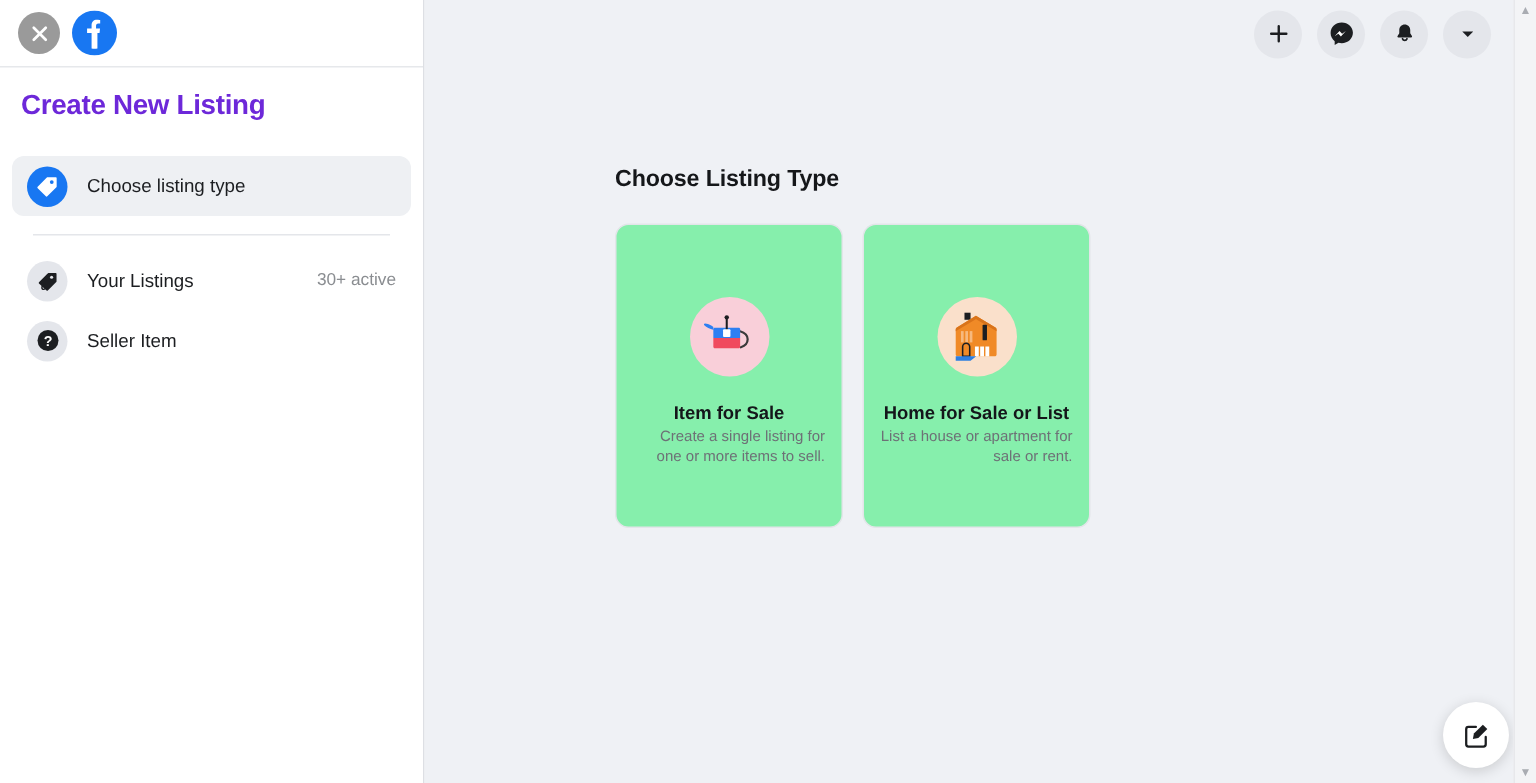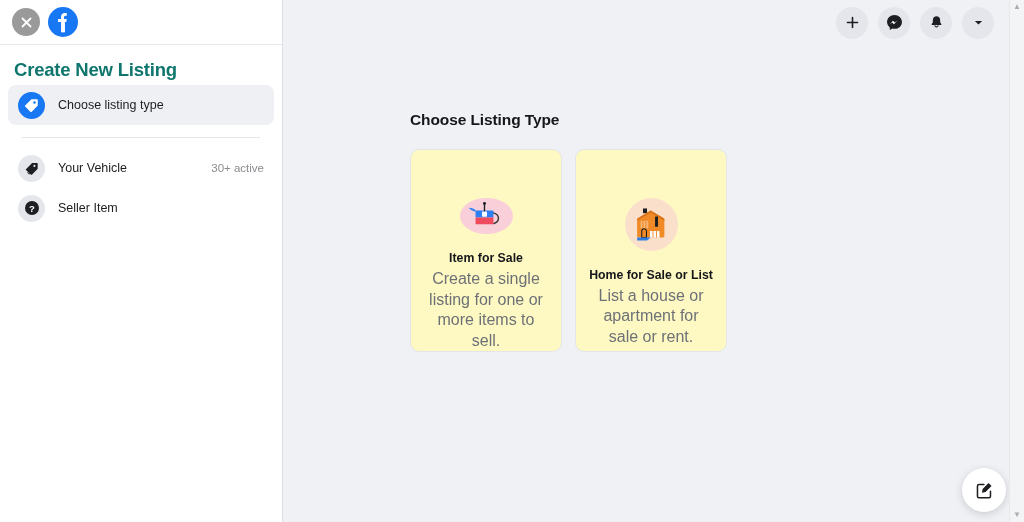--- a/index.html
+++ b/index.html
@@ -22,22 +22,22 @@
     padding:0 12px; border-bottom:1px solid #e6e8eb;
   }
   .close-btn {
     width:28px; height:28px; border-radius:50%; background:#9a9a9a;
     display:flex; align-items:center; justify-content:center; cursor:pointer; flex:0 0 28px;
   }
   .close-btn svg { display:block; }
   .fb-logo { width:30px; height:30px; flex:0 0 30px; }
 
   .sb-title {
-    font-size:18.5px; font-weight:bold; color:#0f766e;
-    padding:14px 14px 4px 14px; letter-spacing:-0.2px;
+    font-size:18.5px; font-weight:bold; color:#6d28d9;
+    padding:14px 14px 23px 14px; letter-spacing:-0.2px;
   }
 
   .sb-items { padding:0 8px; }
   .sb-item {
     display:flex; align-items:center; gap:13px;
     height:40px; padding:0 10px; border-radius:8px; cursor:pointer;
     position:relative;
   }
   .sb-item.active { background:#eef0f3; }
   .sb-ico { width:27px; height:27px; flex:0 0 27px; border-radius:50%;
@@ -62,29 +62,29 @@
   }
 
   .content { padding:66px 0 0 127px; }
   .content-title {
     font-size:15.5px; font-weight:bold; color:#15171a; margin-bottom:20px;
     letter-spacing:-0.1px;
   }
 
   .cards { display:flex; gap:13px; }
   .card {
-    width:152px; height:203px; background:#fef9c3; border:1px solid #e3e5e9;
+    width:152px; height:203px; background:#86efac; border:1px solid #e3e5e9;
     border-radius:9px; cursor:pointer;
     display:flex; flex-direction:column; align-items:center;
     padding-top:48px;
   }
   .card-ico { width:53px; height:53px; border-radius:50%;
               display:flex; align-items:center; justify-content:center; margin-bottom:17px; }
   .card-title { font-size:12.3px; font-weight:bold; color:#14161a; margin-bottom:4px; }
-  .card-desc { font-size:16px; color:#6d7176; line-height:1.28; text-align:center;
+  .card-desc { font-size:10px; color:#6d7176; line-height:1.28; text-align:right;
                padding:0 11px; }
 
   
   .fab {
     position:absolute; right:18px; bottom:10px;
     width:44px; height:44px; border-radius:50%; background:#ffffff;
     box-shadow:0 2px 9px rgba(0,0,0,0.16);
     display:flex; align-items:center; justify-content:center; cursor:pointer;
   }
 
@@ -133,21 +133,21 @@
       <div class="sb-divider"></div>
 
       <div class="sb-item">
         <span class="sb-ico grey">
           <svg width="15" height="15" viewBox="0 0 16 16">
             <path d="M8.6 2.1H14c.35 0 .6.25.6.6v5.4c0 .18-.07.35-.2.47l-6 6c-.25.25-.65.25-.9 0L2.1 9.6c-.25-.25-.25-.65 0-.9l6-6c.12-.13.3-.2.5-.2z" fill="#1c1e21"></path>
             <circle cx="11.1" cy="5.2" r="1.1" fill="#e4e6eb"></circle>
             <path d="M6.3 10.1c-1.4.5-2.1 1.3-2.1 2.3 0 .8.6 1.4 1.3 1.4.6 0 1.1-.45 1.1-1 0-.5-.4-.9-.85-.9" stroke="#1c1e21" stroke-width="1" fill="none" stroke-linecap="round"></path>
           </svg>
         </span>
-        <span class="sb-label">Your Vehicle</span>
+        <span class="sb-label">Your Listings</span>
         <span class="sb-badge">30+ active</span>
       </div>
 
       <div class="sb-item">
         <span class="sb-ico grey">
           <svg width="16" height="16" viewBox="0 0 16 16">
             <circle cx="8" cy="8" r="7" fill="#1c1e21"></circle>
             <text x="8" y="11.6" font-family="Liberation Sans, sans-serif" font-size="9.5" font-weight="bold" fill="#ffffff" text-anchor="middle">?</text>
           </svg>
         </span>

